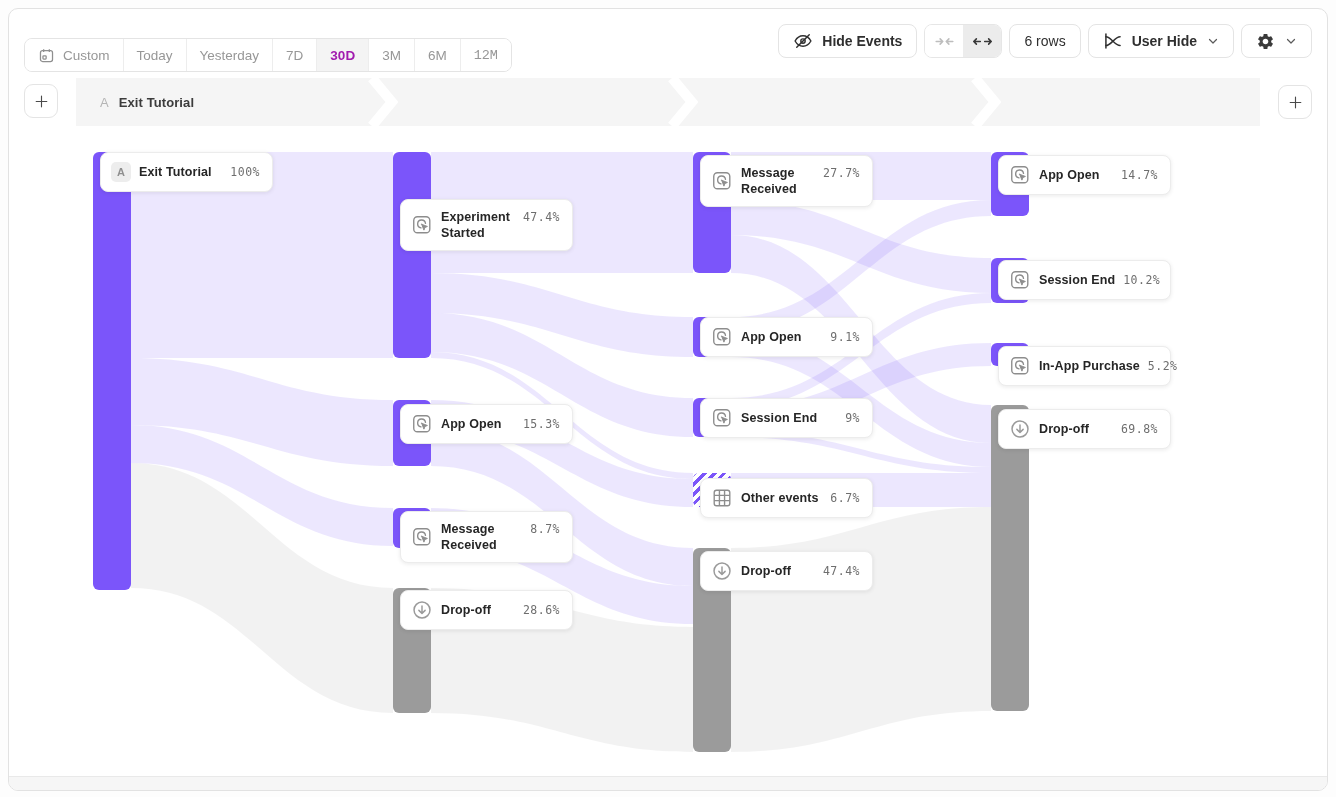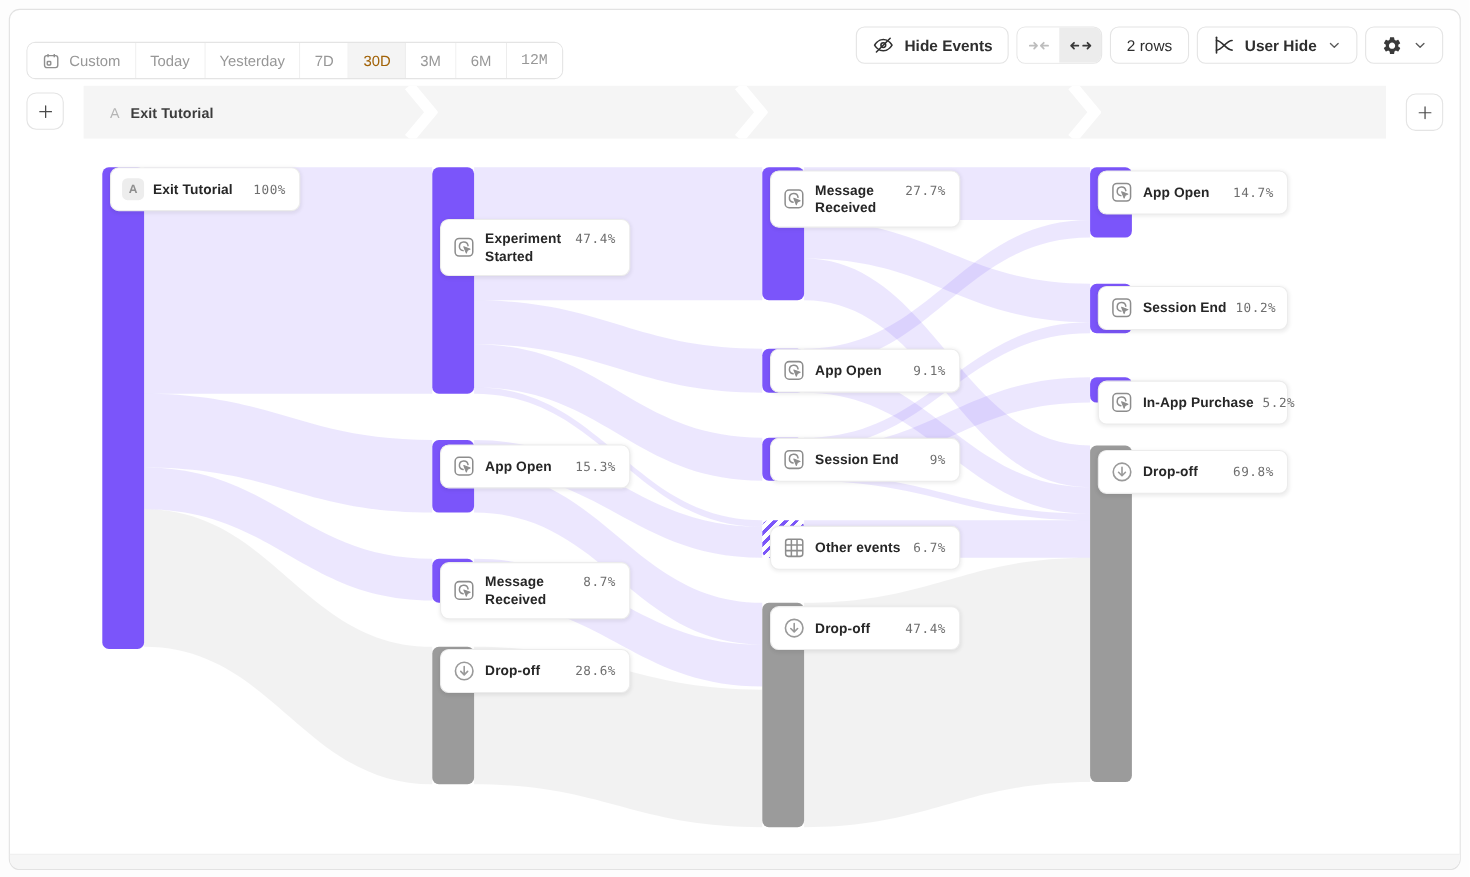--- a/index.html
+++ b/index.html
@@ -15,21 +15,21 @@
 
   
   .toolbar{position:absolute;left:24px;right:24px;top:24px;height:34px;
     display:flex;align-items:center;gap:7px;z-index:10;}
   .date-group{display:flex;height:34px;border:1px solid #e4e4e4;border-radius:8px;
     overflow:hidden;background:#fff;box-sizing:border-box;margin-top:28px;}
   .dr-btn{display:flex;align-items:center;gap:8px;padding:0 13px;font-size:13.5px;
     color:#979797;background:#fff;border:none;border-right:1px solid #ededed;
     cursor:pointer;font-family:inherit;white-space:nowrap;}
   .dr-btn:last-child{border-right:none;font-family:Liberation Mono, monospace;}
-  .dr-btn.active{background:#f4f4f4;color:#a16207;font-weight:400;align-items:center;}
+  .dr-btn.active{background:#f4f4f4;color:#a21caf;font-weight:700;align-items:center;}
   .spacer{flex:1;}
   .tb-btn{display:flex;align-items:center;gap:9px;height:34px;padding:0 14px;
     border:1px solid #e4e4e4;border-radius:8px;background:#fff;font-size:14px;
     color:#2f2f2f;font-weight:600;cursor:pointer;font-family:inherit;box-sizing:border-box;white-space:nowrap;}
   .tb-btn .chev{color:#5a5a5a;display:flex;margin-left:1px;}
   .seg{display:flex;height:34px;border:1px solid #e6e6e6;border-radius:8px;
     overflow:hidden;box-sizing:border-box;background:#fff;}
   .seg-btn{width:38px;display:flex;align-items:center;justify-content:center;
     background:#fff;border:none;cursor:pointer;color:#bdbdbd;}
   .seg-btn.on{background:#ececec;color:#383838;}
@@ -132,21 +132,21 @@
     <button class="seg-btn on">
       <span class="icon">
         <svg width="21" height="21" viewBox="0 0 24 24" fill="none" stroke="currentColor" stroke-width="1.8" stroke-linecap="round" stroke-linejoin="round">
             <path d="M9.5 12H2M2 12l3-3M2 12l3 3M14.5 12H22M22 12l-3-3M22 12l-3 3"></path>
           </svg>
       </span>
     </button>
   </div>
 
   <button class="tb-btn" style="font-weight:500">
-    <span>2 rows</span>
+    <span>6 rows</span>
   </button>
 
   <button class="tb-btn">
     <span class="icon">
       <svg width="20" height="20" viewBox="0 0 24 24" fill="none" stroke="#2f2f2f" stroke-width="1.8" stroke-linecap="round">
           <path d="M3.5 3.5v17"></path>
           <path d="M3.5 17.5c6 0 10.5-10.5 17-10.5"></path>
           <path d="M3.5 7c6 0 10.5 10.5 17 10.5"></path>
         </svg>
     </span>

